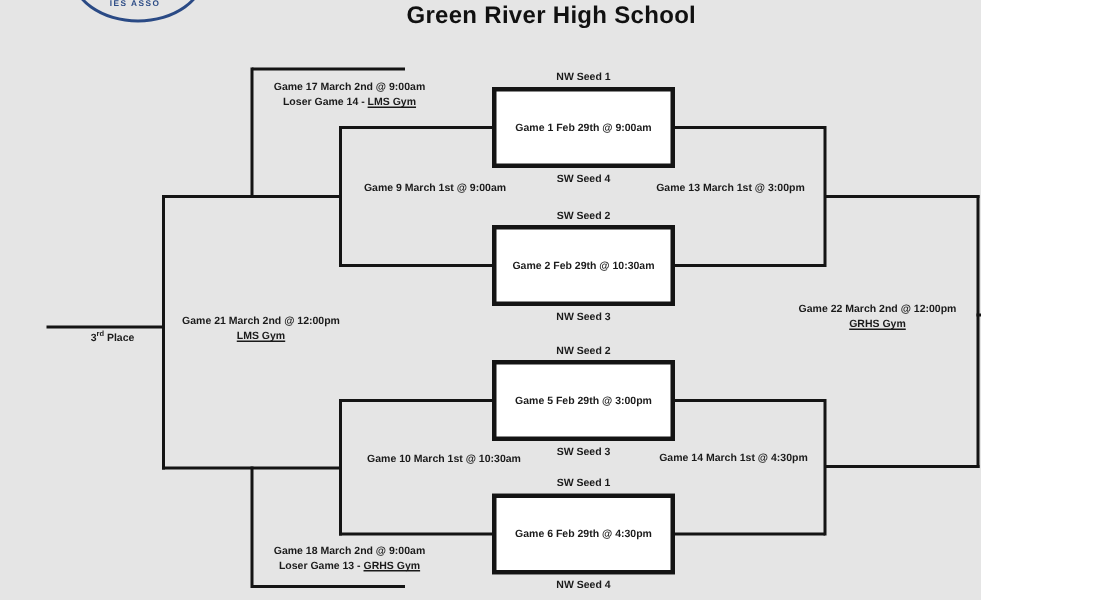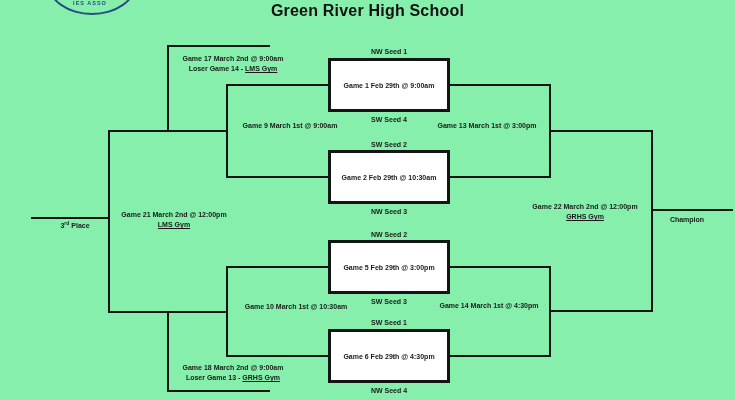--- a/index.html
+++ b/index.html
@@ -1,17 +1,17 @@
 <!DOCTYPE html>
 <html><head>
 <meta charset="utf-8">
 <style>
   html,body{margin:0;padding:0;background:#fff;}
   .stage{
-    position:relative;width:735px;height:400px;background:#86efac;
+    position:relative;width:654px;height:400px;background:#e5e5e5;
     overflow:hidden;font-family:"Liberation Sans",sans-serif;color:#1a1a1a;
   }
   .title{
     position:absolute;left:0;top:2px;width:735px;text-align:center;
     font-size:16px;font-weight:bold;color:#111;margin:0;letter-spacing:.2px;
   }
   .logo-oval{
     position:absolute;left:47px;top:-50px;width:86px;height:61px;
     border:2px solid #2a4a85;border-radius:50%;
   }

